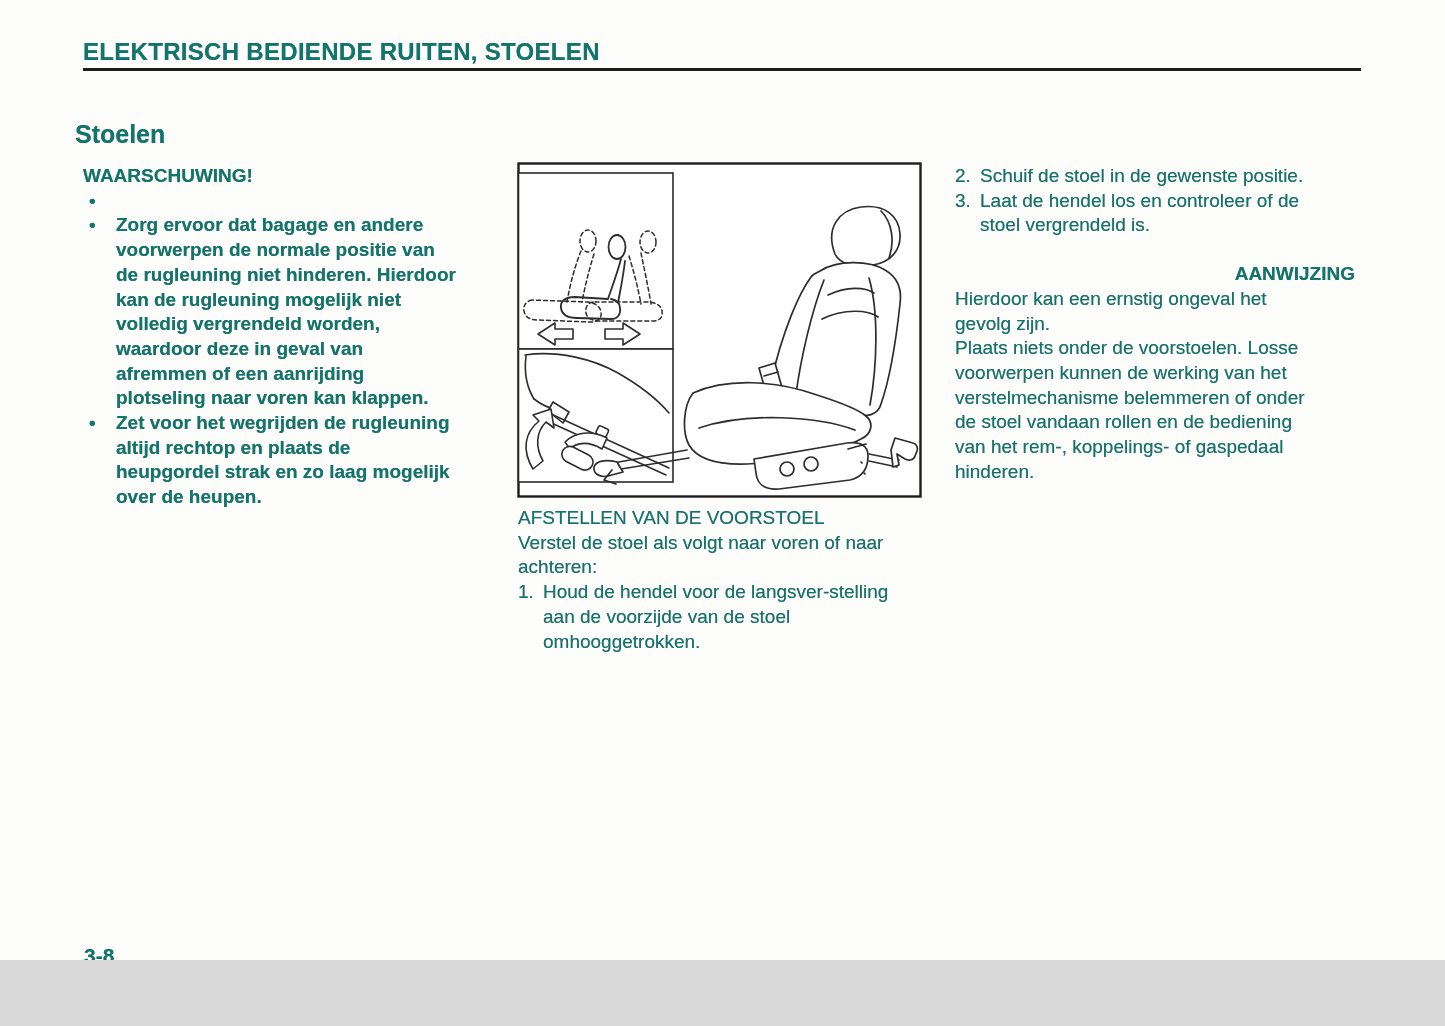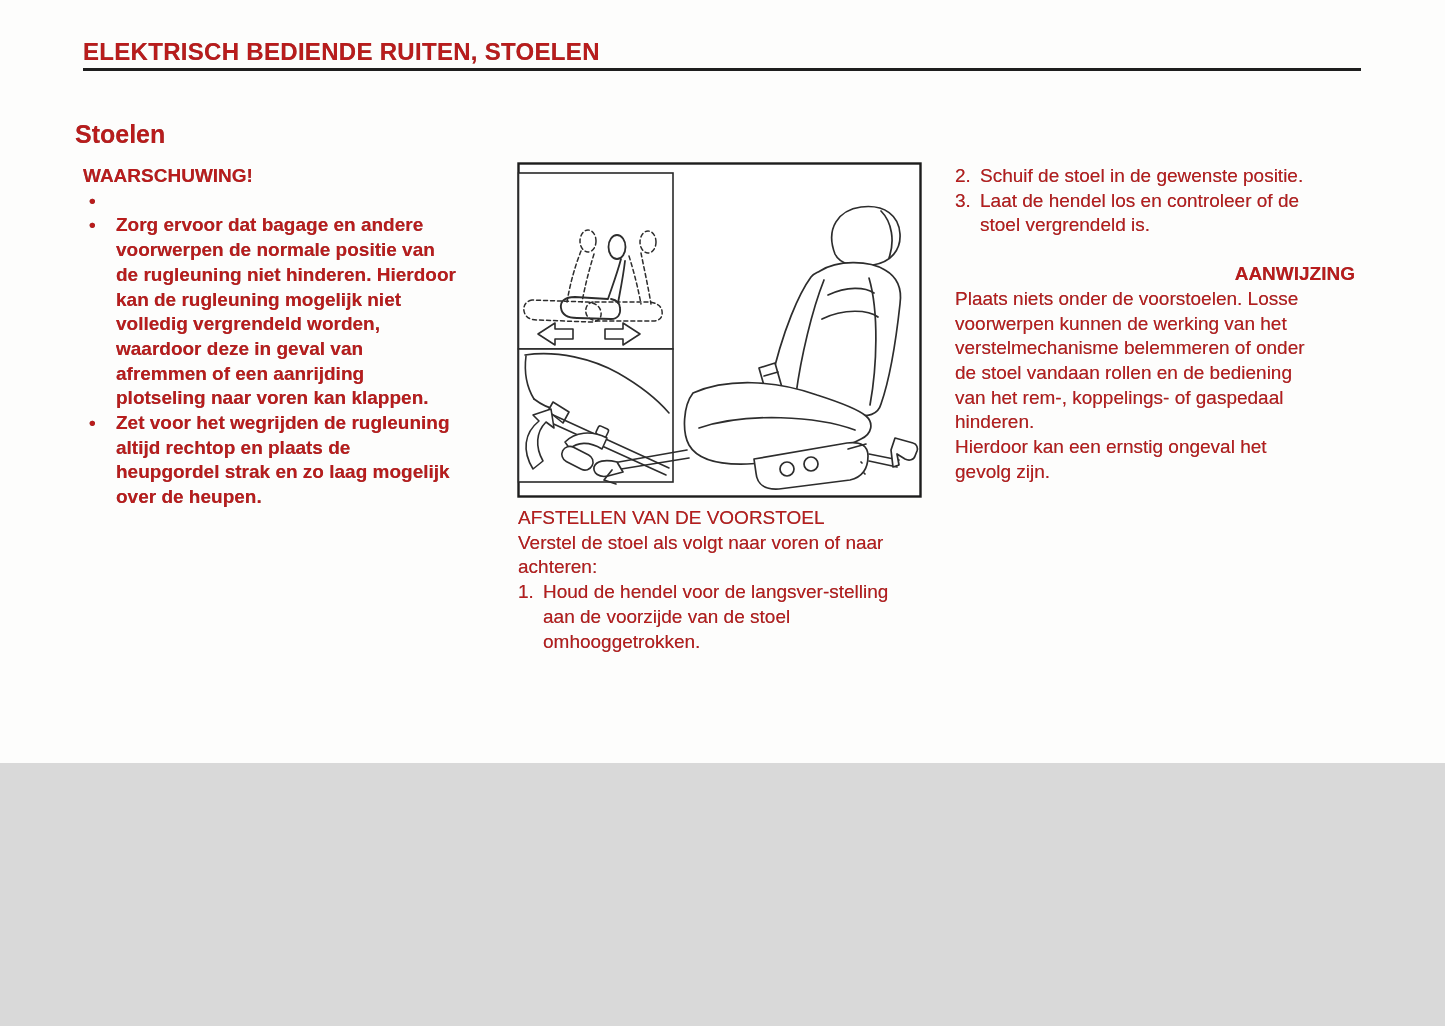--- a/index.html
+++ b/index.html
@@ -1,21 +1,21 @@
 <!DOCTYPE html>
 <html><head>
 <meta charset="utf-8">
 <style>
   html,body { margin:0; padding:0; background:#d9d9d9; }
   .page {
     position:relative;
-    width:1445px; height:763px;
+    width:1445px; height:960px;
     background:#fdfdfc;
     font-family:"Liberation Sans","DejaVu Sans",sans-serif;
-    color:#b91c1c;
+    color:#0f766e;
     overflow:hidden;
     text-shadow:0 0 0.4px rgba(20,20,20,0.5);
   }
   .pre { white-space:pre-line; }
 
   .h-title {
     position:absolute; left:83px; top:38px;
     font-size:24px; font-weight:bold; letter-spacing:0.3px;
   }
   .h-rule {
@@ -178,25 +178,25 @@
     <div class="step-row">
       <span class="step-num">2.</span>
       <span class="pre">Schuif de stoel in de gewenste positie.</span>
     </div>
     <div class="step-row">
       <span class="step-num">3.</span>
       <span class="pre">Laat de hendel los en controleer of de
 stoel vergrendeld is.</span>
     </div>
     <div class="note-title">AANWIJZING</div>
+    <div class="pre">Hierdoor kan een ernstig ongeval het
+gevolg zijn.</div>
     <div class="pre">Plaats niets onder de voorstoelen. Losse
 voorwerpen kunnen de werking van het
 verstelmechanisme belemmeren of onder
 de stoel vandaan rollen en de bediening
 van het rem-, koppelings- of gaspedaal
 hinderen.</div>
-    <div class="pre">Hierdoor kan een ernstig ongeval het
-gevolg zijn.</div>
   </div>
 
   <div class="page-num">3-8</div>
 
 </div>
 
 </body></html>

